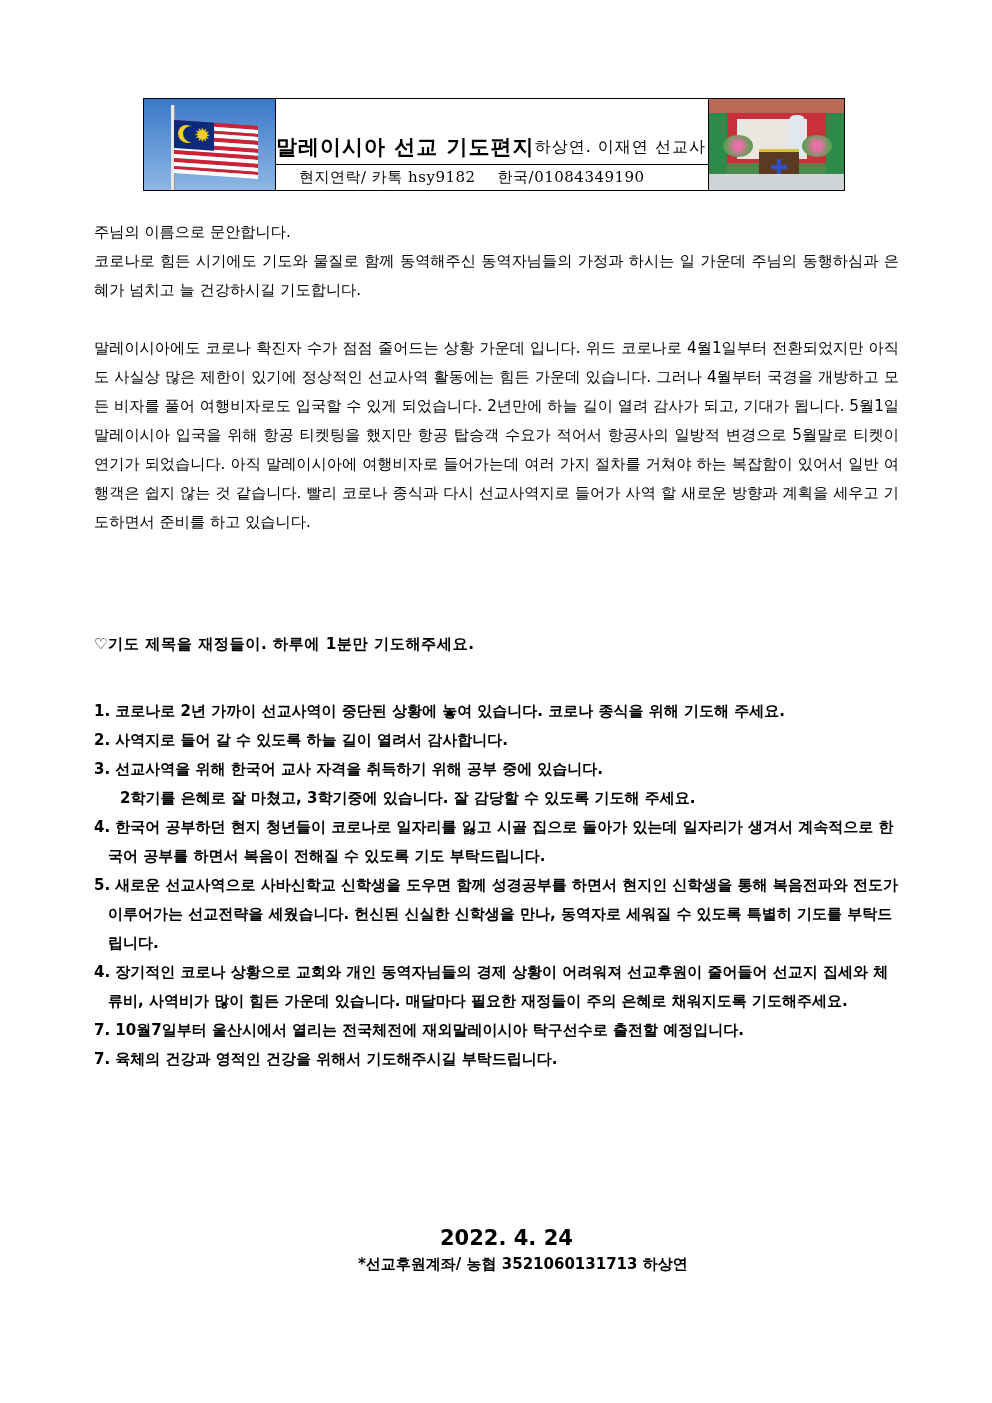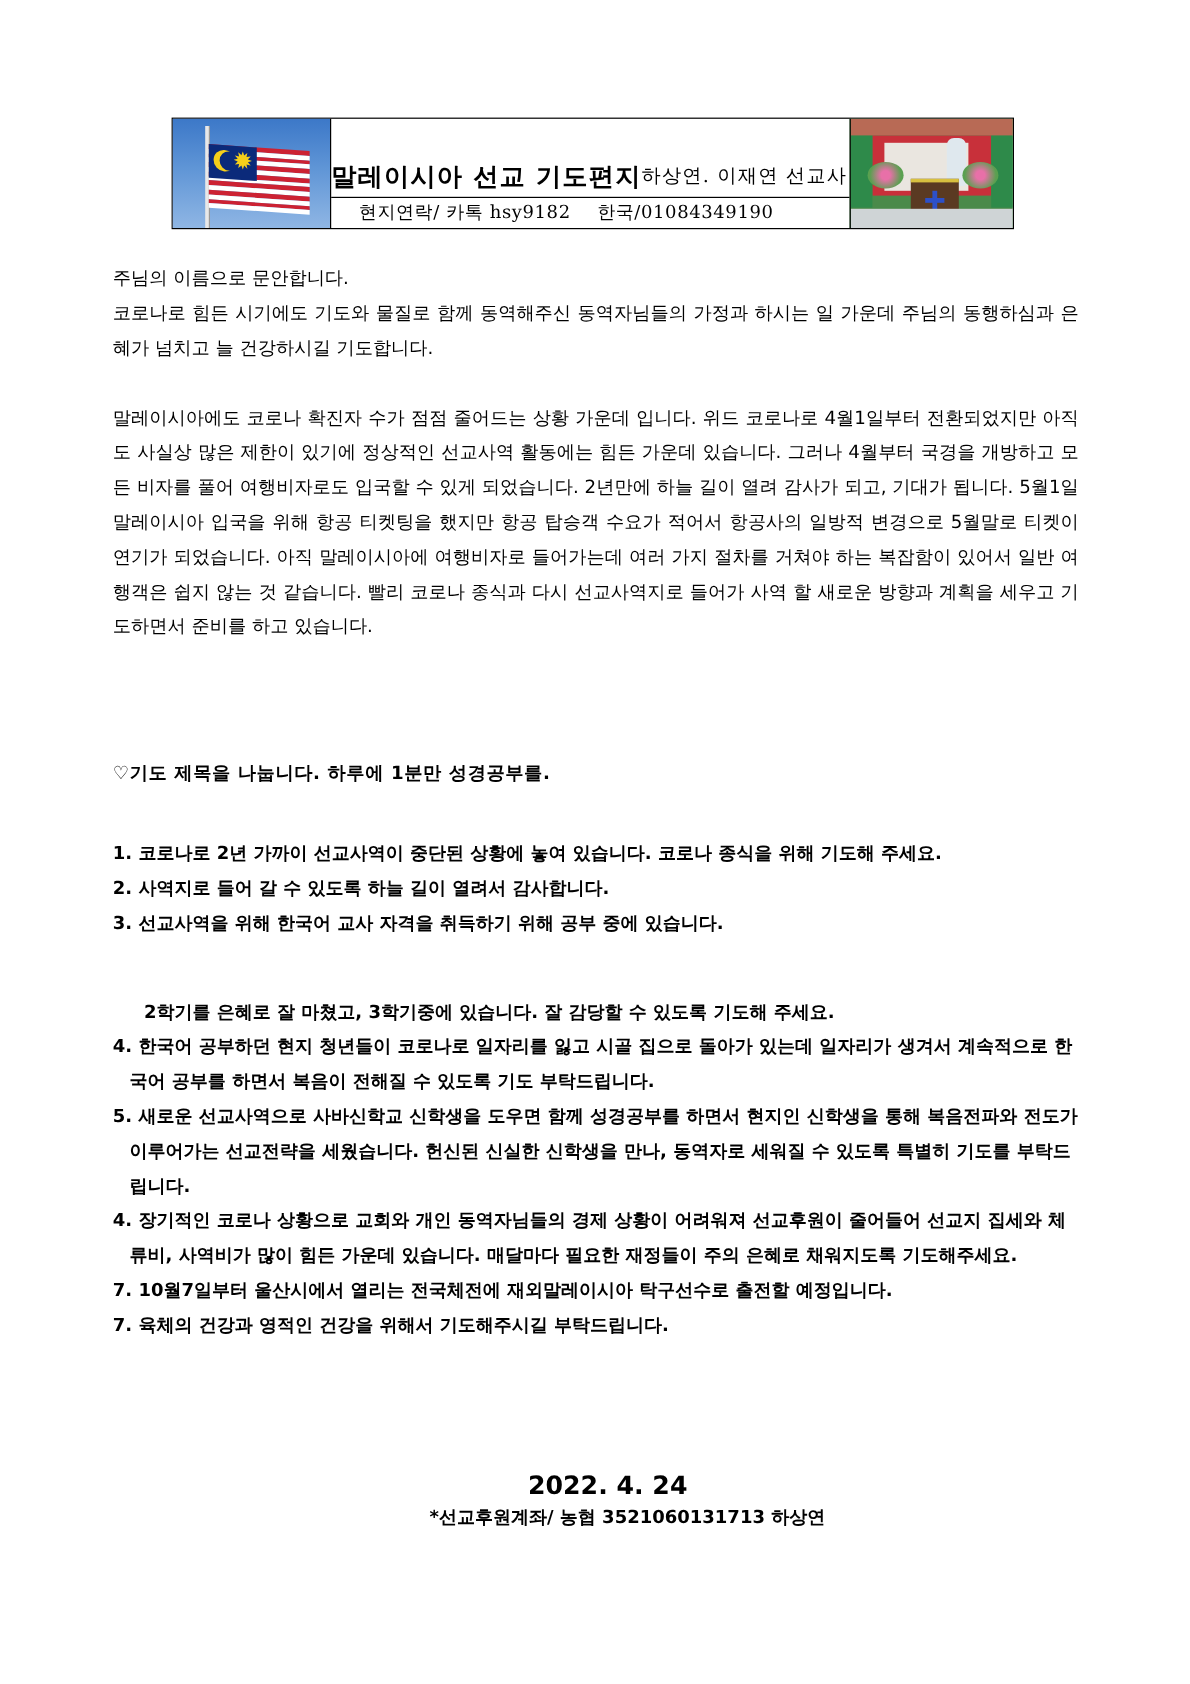--- a/index.html
+++ b/index.html
@@ -46,21 +46,21 @@
   
   .intro { position: absolute; left: 94px; top: 218px; width: 805px; font-family: "DejaVu Sans", sans-serif; font-size: 15.2px; line-height: 29px; text-align: justify; }
   .intro p { margin: 0; }
   .intro .para2 { margin-top: 29px; }
 
   .prayer-heading { position: absolute; left: 94px; top: 634px; font-family: "DejaVu Sans", sans-serif; font-weight: bold; font-size: 15.2px; letter-spacing: 0.5px; }
 
   .prayer-list { position: absolute; left: 94px; top: 697px; width: 805px; font-family: "DejaVu Sans", sans-serif; font-weight: bold; font-size: 15px; line-height: 29px; }
   .prayer-list .item { margin: 0; }
   .prayer-list .cont { padding-left: 16px; }
-  .prayer-list .cont2 { padding-left: 26px; margin-top: 45px; }
+  .prayer-list .cont2 { padding-left: 26px; }
 
   .footer-date { position: absolute; left: 440px; top: 1226px; font-family: "DejaVu Sans", sans-serif; font-weight: bold; font-size: 21px; }
   .footer-account { position: absolute; left: 358px; top: 1255px; font-family: "DejaVu Sans", sans-serif; font-weight: bold; font-size: 15px; }
 </style>
 </head>
 <body>
 
 <div class="page">
 
   <div class="header">
@@ -112,21 +112,21 @@
       <div class="photo-floor"></div>
     </div>
   </div>
 
   <div class="intro">
     <p>주님의 이름으로 문안합니다.</p>
     <p>코로나로 힘든 시기에도 기도와 물질로 함께 동역해주신 동역자님들의 가정과 하시는 일 가운데 주님의 동행하심과 은혜가 넘치고 늘 건강하시길 기도합니다.</p>
     <p class="para2">말레이시아에도 코로나 확진자 수가 점점 줄어드는 상황 가운데 입니다. 위드 코로나로 4월1일부터 전환되었지만 아직도 사실상 많은 제한이 있기에 정상적인 선교사역 활동에는 힘든 가운데 있습니다. 그러나 4월부터 국경을 개방하고 모든 비자를 풀어 여행비자로도 입국할 수 있게 되었습니다. 2년만에 하늘 길이 열려 감사가 되고, 기대가 됩니다. 5월1일 말레이시아 입국을 위해 항공 티켓팅을 했지만 항공 탑승객 수요가 적어서 항공사의 일방적 변경으로 5월말로 티켓이 연기가 되었습니다. 아직 말레이시아에 여행비자로 들어가는데 여러 가지 절차를 거쳐야 하는 복잡함이 있어서 일반 여행객은 쉽지 않는 것 같습니다. 빨리 코로나 종식과 다시 선교사역지로 들어가 사역 할 새로운 방향과 계획을 세우고 기도하면서 준비를 하고 있습니다.</p>
   </div>
 
-  <div class="prayer-heading">♡기도 제목을 나눕니다. 하루에 1분만 성경공부를.</div>
+  <div class="prayer-heading">♡기도 제목을 재정들이. 하루에 1분만 기도해주세요.</div>
 
   <div class="prayer-list">
     <p class="item">1. 코로나로 2년 가까이 선교사역이 중단된 상황에 놓여 있습니다. 코로나 종식을 위해 기도해 주세요.</p>
     <p class="item">2. 사역지로 들어 갈 수 있도록 하늘 길이 열려서 감사합니다.</p>
     <p class="item">3. 선교사역을 위해 한국어 교사 자격을 취득하기 위해 공부 중에 있습니다.</p>
     <p class="item cont2">2학기를 은혜로 잘 마쳤고, 3학기중에 있습니다. 잘 감당할 수 있도록 기도해 주세요.</p>
     <p class="item" style="padding-left:14px;text-indent:-14px;">4. 한국어 공부하던 현지 청년들이 코로나로 일자리를 잃고 시골 집으로 돌아가 있는데 일자리가 생겨서 계속적으로 한국어 공부를 하면서 복음이 전해질 수 있도록 기도 부탁드립니다.</p>
     <p class="item" style="padding-left:14px;text-indent:-14px;">5. 새로운 선교사역으로 사바신학교 신학생을 도우면 함께 성경공부를 하면서 현지인 신학생을 통해 복음전파와 전도가 이루어가는 선교전략을 세웠습니다. 헌신된 신실한 신학생을 만나, 동역자로 세워질 수 있도록 특별히 기도를 부탁드립니다.</p>
     <p class="item" style="padding-left:14px;text-indent:-14px;">4. 장기적인 코로나 상황으로 교회와 개인 동역자님들의 경제 상황이 어려워져 선교후원이 줄어들어 선교지 집세와 체류비, 사역비가 많이 힘든 가운데 있습니다. 매달마다 필요한 재정들이 주의 은혜로 채워지도록 기도해주세요.</p>
     <p class="item">7. 10월7일부터 울산시에서 열리는 전국체전에 재외말레이시아 탁구선수로 출전할 예정입니다.</p>

